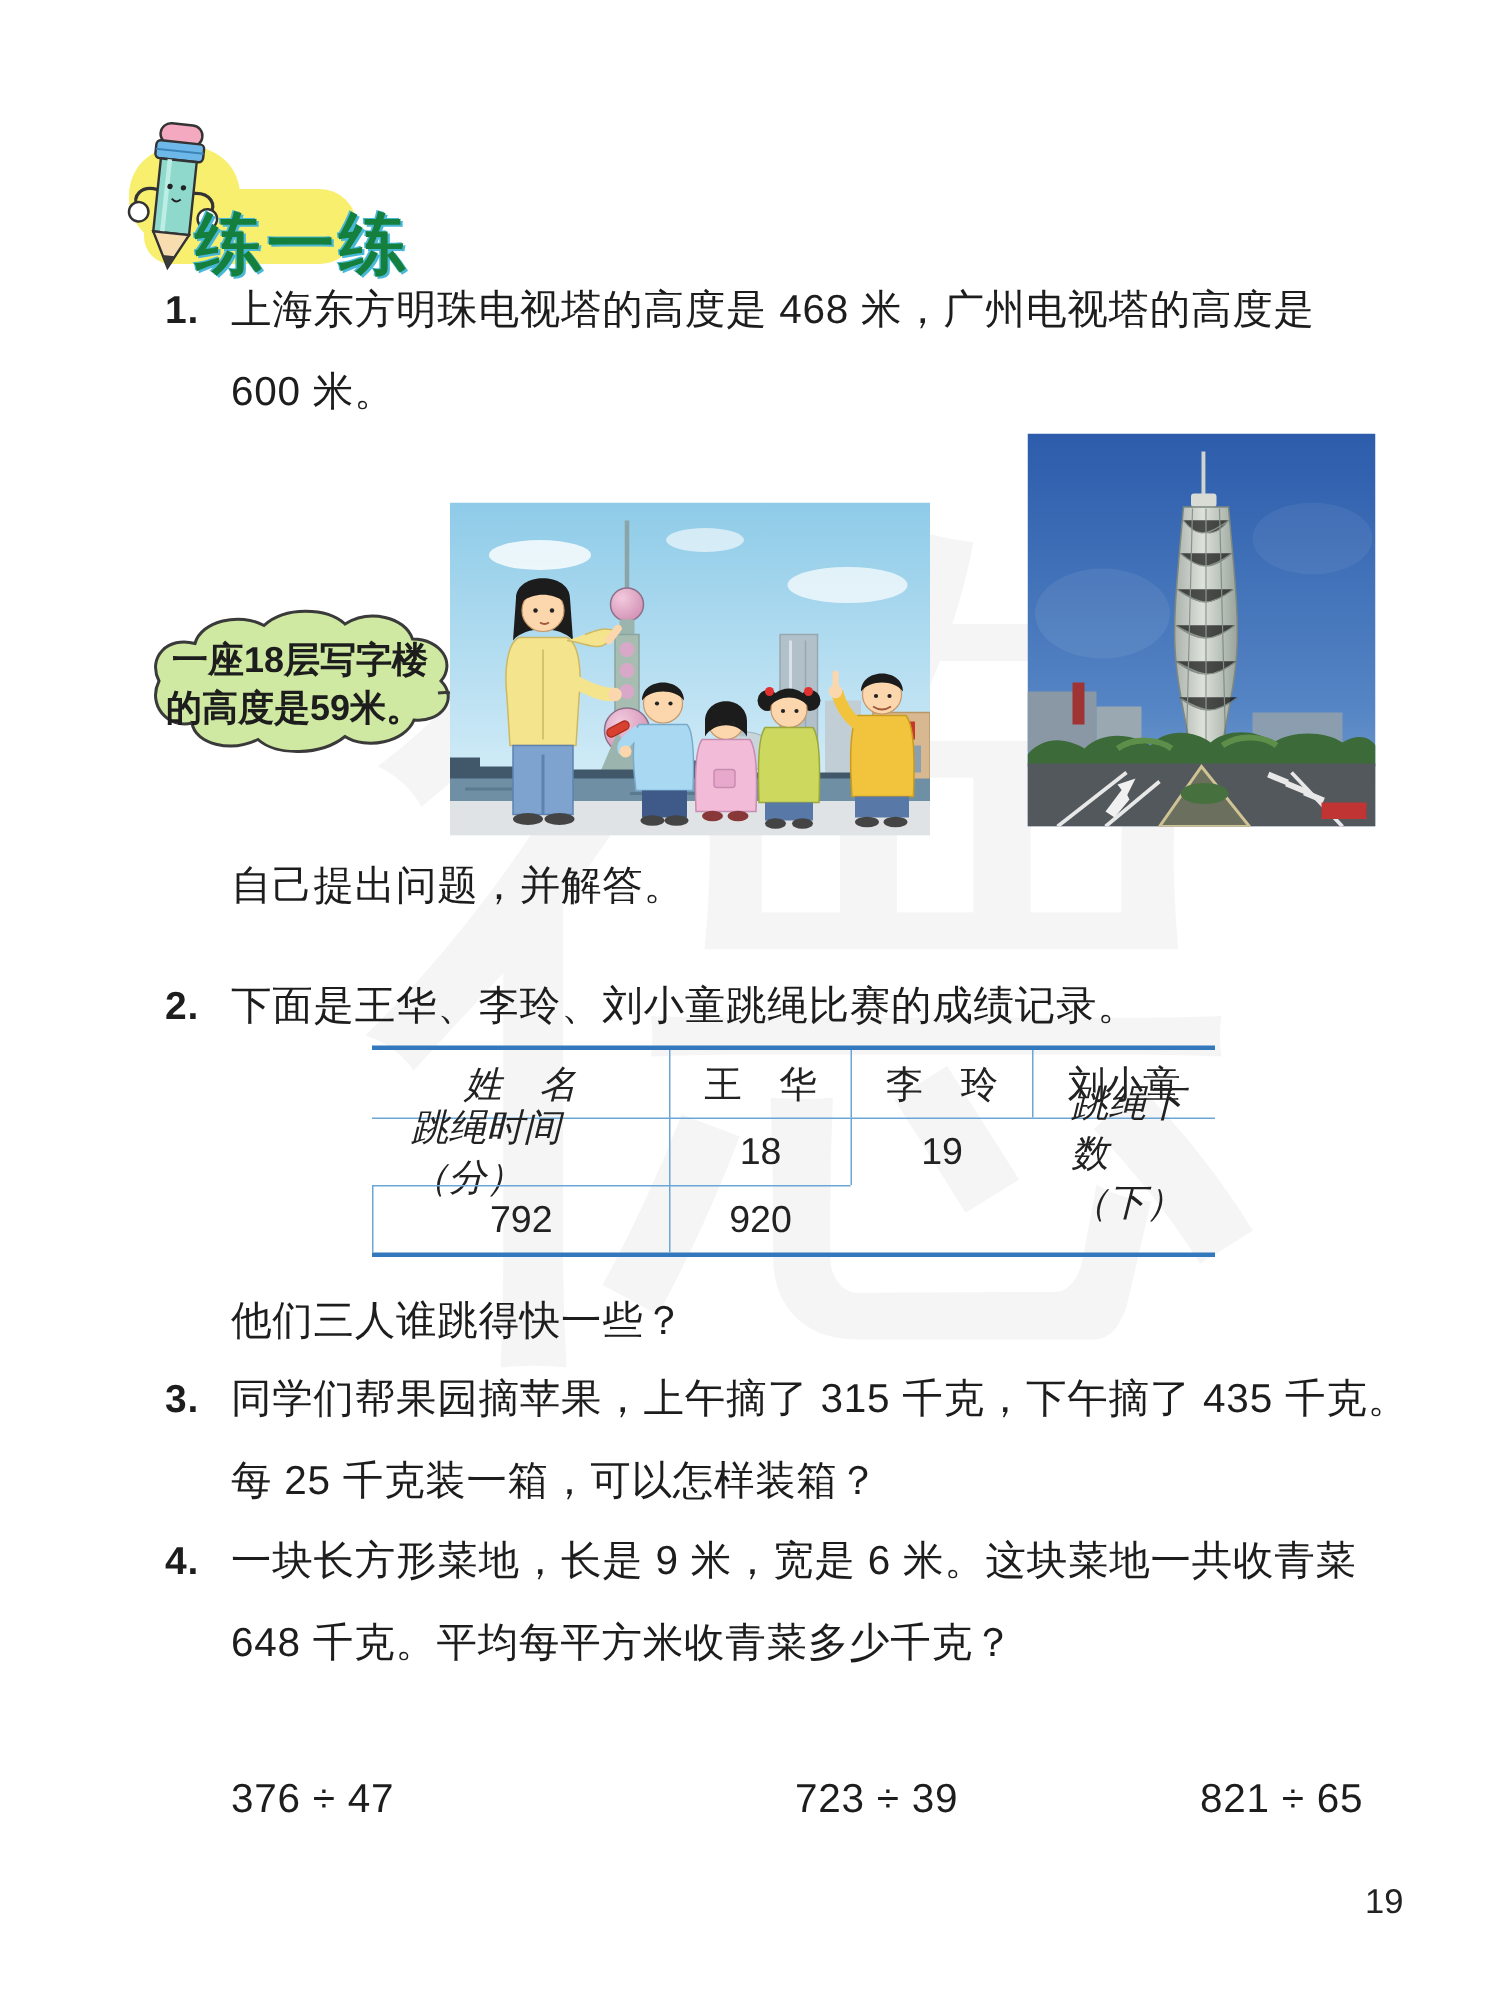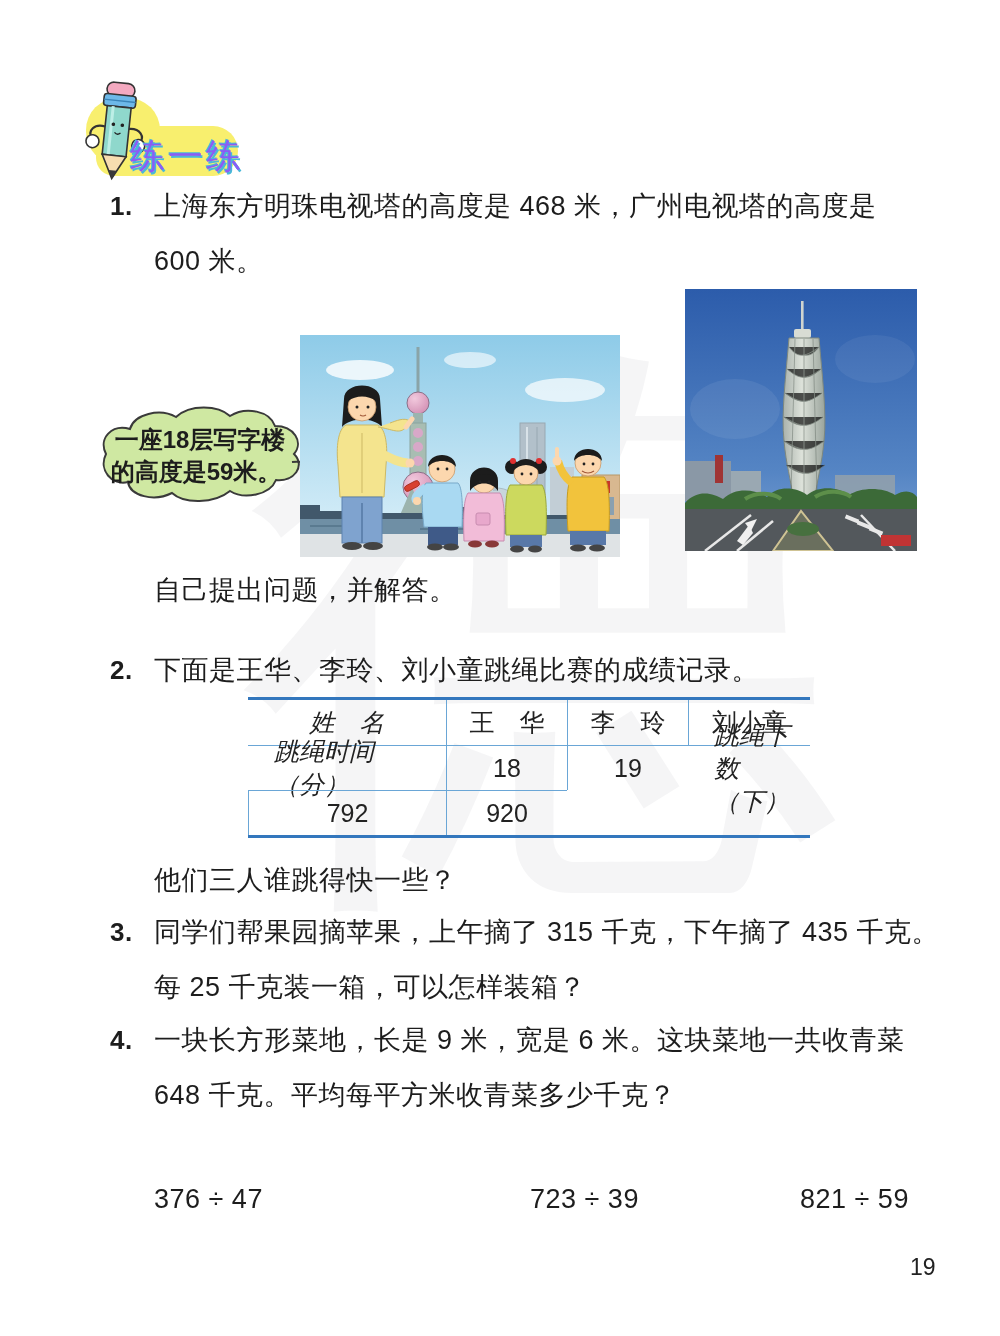--- a/index.html
+++ b/index.html
@@ -16,22 +16,22 @@
   .num  { display:inline-block; width:44px; font-weight:bold; font-size:26px; }
   .title-blob {
     position:absolute; left:96px; top:126px; width:142px; height:50px;
     background:#f8ef6e; border-radius:26px 30px 30px 22px;
   }
   .title-blob2 {
     position:absolute; left:86px; top:98px; width:74px; height:66px;
     background:#f8ef6e; border-radius:32px;
   }
   .header-title {
-    position:absolute; left:130px; top:133px; font-size:35px; font-weight:normal;
-    color:#8b5cf6; letter-spacing:3px;
+    position:absolute; left:130px; top:133px; font-size:45px; font-weight:bold;
+    color:#15803d; letter-spacing:3px;
     text-shadow:1.5px 1.5px 0 #49b8d8, -1px -1px 0 #49b8d8;
   }
   .mascot { position:absolute; left:70px; top:78px; }
   .bubble-svg { position:absolute; left:78px; top:396px; }
   .illus { position:absolute; left:300px; top:335px; }
   .photo { position:absolute; left:685px; top:289px; }
   .score-table {
     position:absolute; left:248px; top:697px; width:562px;
     display:grid; grid-template-columns:198px 121px 121px 122px; grid-auto-rows:45px;
     border-top:3px solid #3377bd; border-bottom:3px solid #3377bd;
@@ -285,18 +285,18 @@
   <div class="line" style="left:154px; top:969px;">每 25 千克装一箱，可以怎样装箱？</div>
 
   <div class="line" style="left:110px; top:1022px;">
     <span class="num">4.</span><span>一块长方形菜地，长是 9 米，宽是 6 米。这块菜地一共收青菜</span>
   </div>
   <div class="line" style="left:154px; top:1077px;">648 千克。平均每平方米收青菜多少千克？</div>
 
   <div class="line" style="left:110px; top:1184px; width:820px;">
     <span class="num"></span><span>376 ÷ 47</span>
     <span class="divcol2">723 ÷ 39</span>
-    <span class="divcol3">821 ÷ 59</span>
+    <span class="divcol3">821 ÷ 65</span>
   </div>
 
   <div class="pagenum">19</div>
 
 </div>
 
 </body></html>

